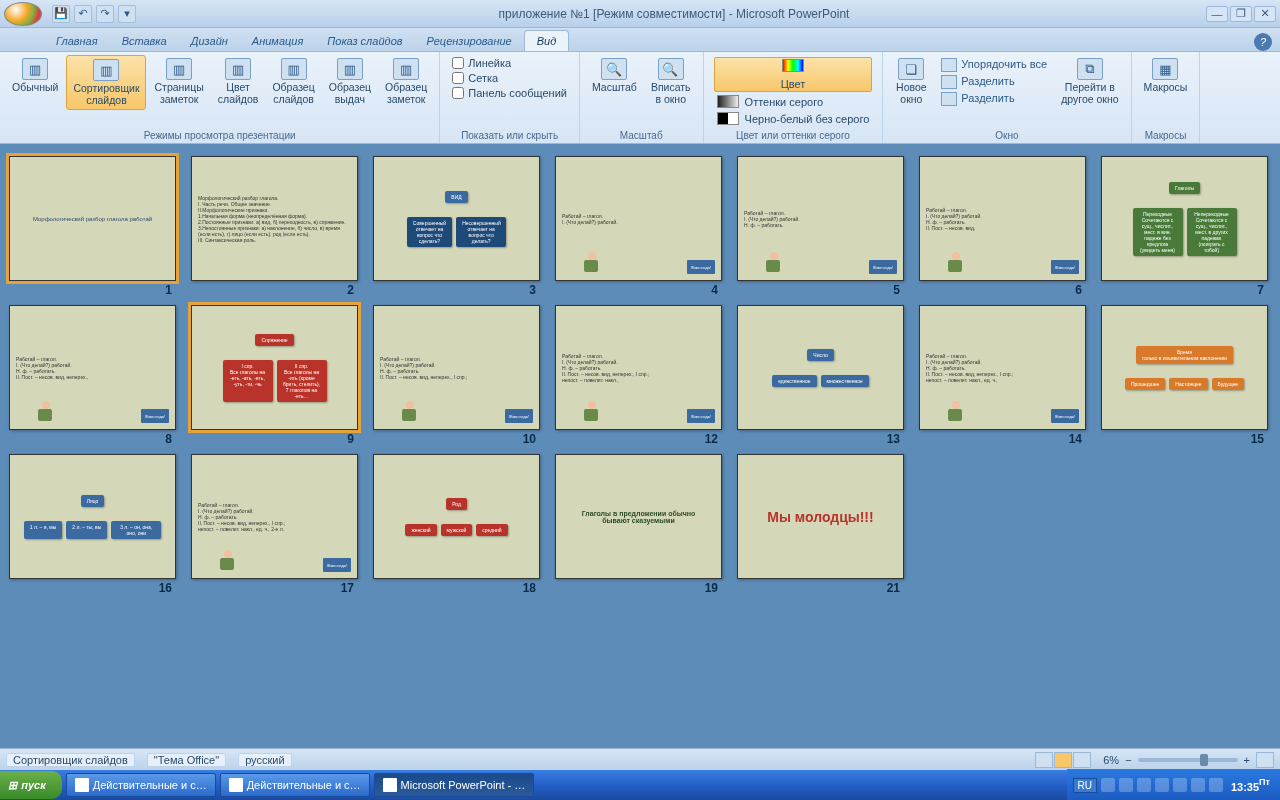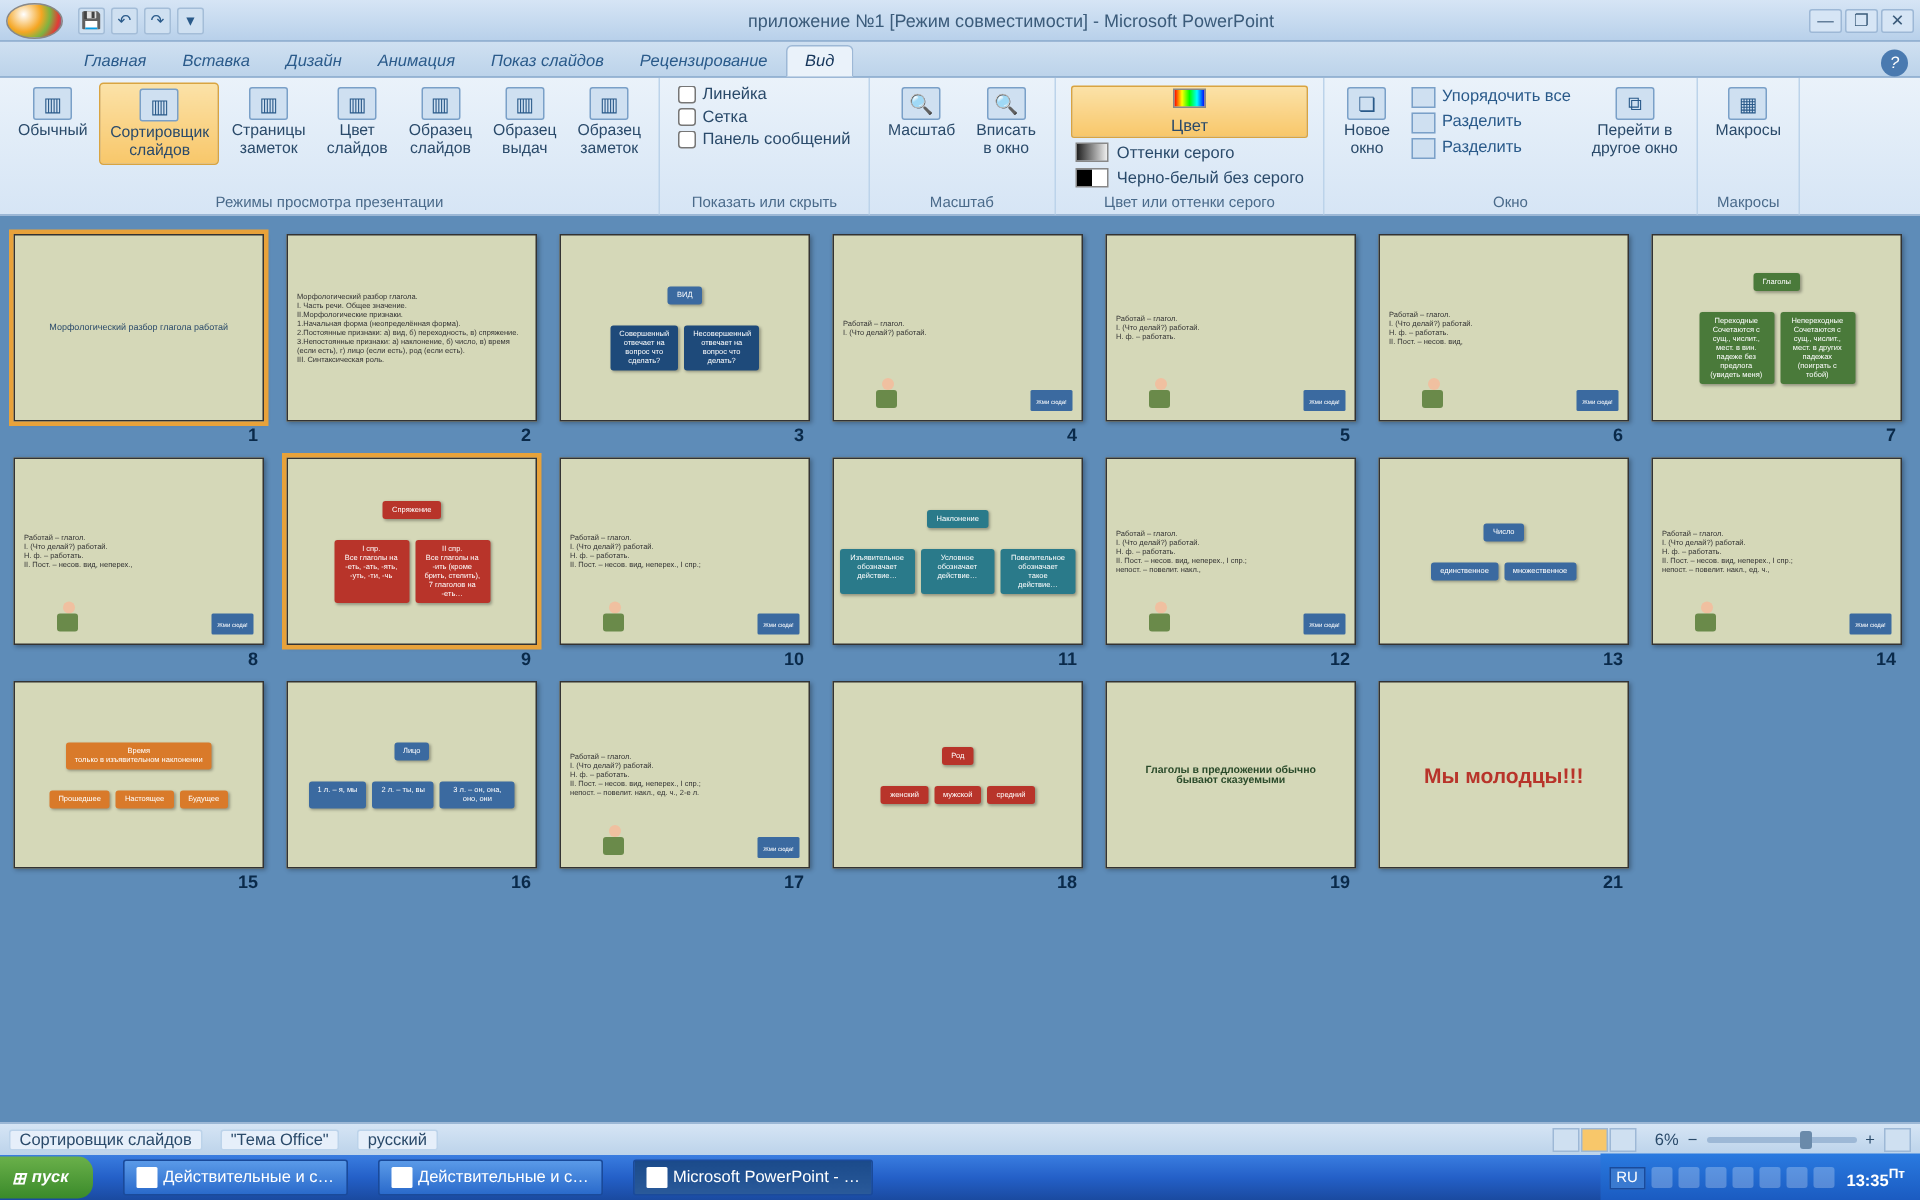--- a/index.html
+++ b/index.html
@@ -70,21 +70,21 @@
 .zoom { margin-left: auto; display: flex; align-items: center; gap: 6px; }
 .zoom-slider { width: 100px; height: 4px; background: #9db8d6; position: relative; border-radius: 2px; }
 .zoom-thumb { position: absolute; width: 8px; height: 12px; background: #6a8aaa; border-radius: 2px; top: -4px; left: 62%; }
 .view-btns { display: flex; gap: 1px; margin-right: 6px; }
 .view-btn { width: 18px; height: 16px; background: #cfe0f1; border: 1px solid #9db8d6; }
 .view-btn.on { background: #f8c76a; }
 
 
 .taskbar { height: 30px; background: linear-gradient(#3a7de0, #2460c8 50%, #1a4aa0); display: flex; align-items: center; }
 .start { height: 28px; padding: 0 16px 0 8px; background: linear-gradient(#6ab04a, #3a8a2a); color: #fff; font-weight: bold; font-style: italic; border-radius: 0 10px 10px 0; display: flex; align-items: center; gap: 4px; }
-.task { height: 24px; margin-left: 20px; padding: 0 8px; background: linear-gradient(#5a9ae8, #2a6acb); border: 1px solid #1a4a9a; border-radius: 2px; color: #fff; display: flex; align-items: center; gap: 4px; font-size: 11px; max-width: 180px; overflow: hidden; white-space: nowrap; }
+.task { height: 24px; margin-left: 4px; padding: 0 8px; background: linear-gradient(#5a9ae8, #2a6acb); border: 1px solid #1a4a9a; border-radius: 2px; color: #fff; display: flex; align-items: center; gap: 4px; font-size: 11px; max-width: 180px; overflow: hidden; white-space: nowrap; }
 .task.active { background: linear-gradient(#1a4a8a, #2a5a9a); }
 .task-ico { width: 14px; height: 14px; background: #fff; border-radius: 1px; }
 .tray { margin-left: auto; background: linear-gradient(#2a7ae0, #1a5ac0); height: 32px; display: flex; align-items: center; padding: 12px 6px; gap: 4px; color: #fff; }
 .tray-ico { width: 14px; height: 14px; background: rgba(255,255,255,0.25); border-radius: 2px; }
 .clock { font-size: 14px; font-weight: bold; padding: 0 4px; }
 .lang { background: #3a7ad0; padding: 1px 4px; font-size: 10px; border: 1px solid #1a4a9a; }
 </style>
 </head>
 <body>
 
@@ -366,34 +366,20 @@
           <div class="pill">Жми сюда!</div>
           <div class="char">
             <div class="char-head"></div>
             <div class="char-body"></div>
           </div>
         </div>
         <div class="slide-num">10</div>
       </div>
       <div class="slide-cell">
         <div class="slide-thumb">
-          <div class="box box-teal" style="margin-bottom:14px;white-space:pre-line;">Наклонение</div>
-          <div style="display:flex;gap:4px;justify-content:center;">
-            <div class="box box-teal" style="white-space:pre-line;max-width:50px;">Изъявительное
-обозначает действие…</div>
-            <div class="box box-teal" style="white-space:pre-line;max-width:50px;">Условное
-обозначает действие…</div>
-            <div class="box box-teal" style="white-space:pre-line;max-width:50px;">Повелительное
-обозначает такое действие…</div>
-          </div>
-        </div>
-        <div class="slide-num">11</div>
-      </div>
-      <div class="slide-cell">
-        <div class="slide-thumb">
           <div class="thumb-text-block" style="white-space:pre-line;align-self:flex-start;">Работай – глагол.
 I. (Что делай?) работай.
 Н. ф. – работать.
 II. Пост. – несов. вид, неперех., I спр.;
 непост. – повелит. накл.,</div>
           <div class="pill">Жми сюда!</div>
           <div class="char">
             <div class="char-head"></div>
             <div class="char-body"></div>
           </div>

